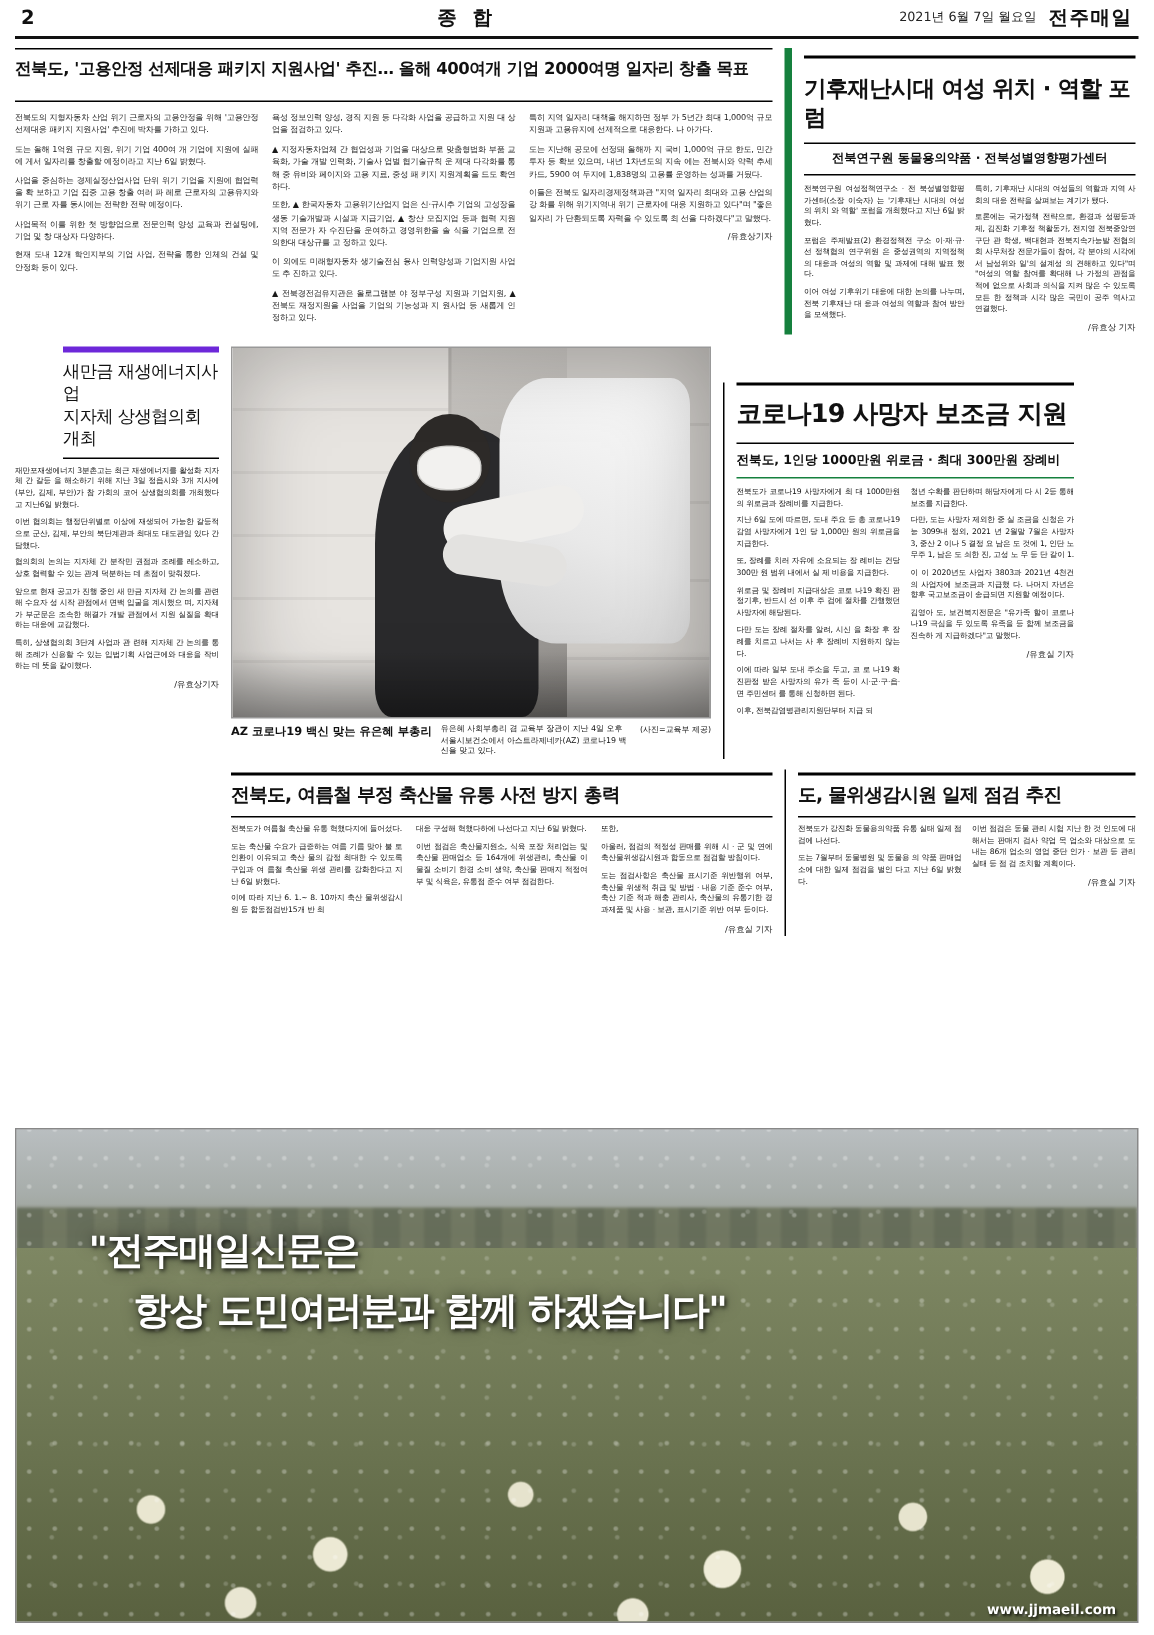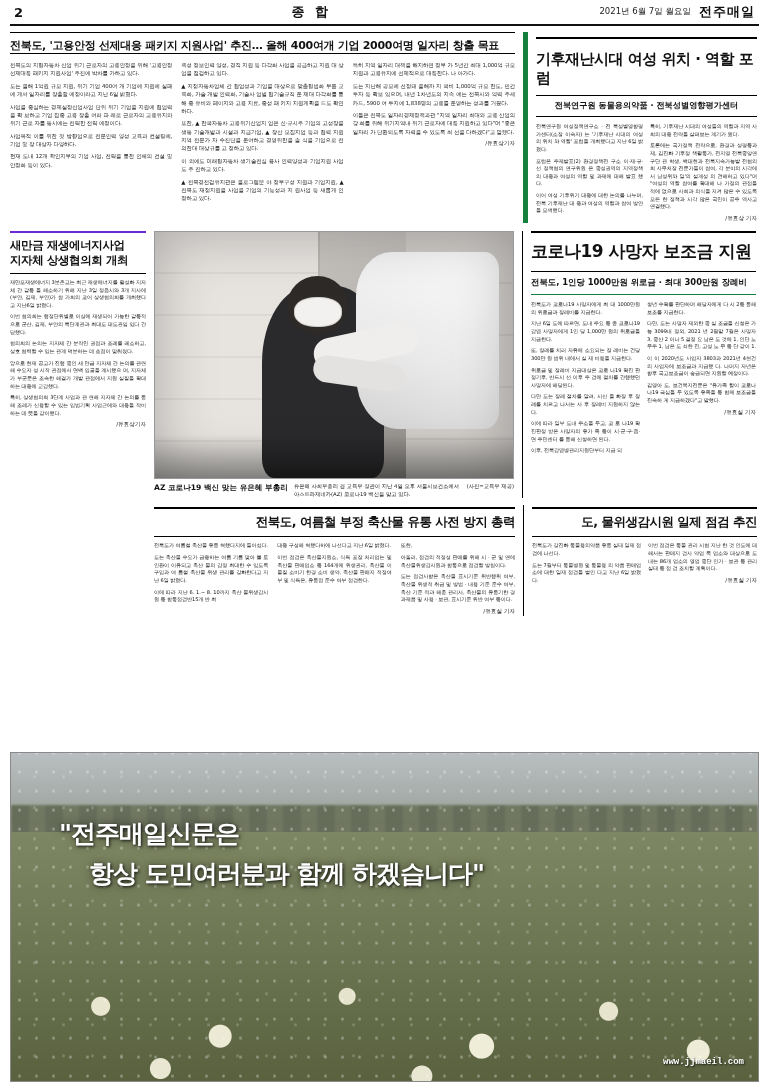--- a/index.html
+++ b/index.html
@@ -32,21 +32,21 @@
   .leftcol { width: 505px; }
   .rightcol { width: 234px; border-left: 5px solid #15803d; padding-left: 8px; }
 
   .headline {
     font-size: 27px; font-weight: bold; letter-spacing: -0.5px;
     margin: 8px 0 10px 0; line-height: 1.15;
   }
   .rule-thick { border-top: 2px solid #000; margin: 5px 0; }
   .subhead {
     font-size: 11px; font-weight: bold; letter-spacing: -0.3px;
-    padding: 5px 0 0 0;
+    padding: 5px 0 14px 0;
     border-top: 1px solid #000;
     border-bottom: 1px solid #000;
   }
 
   .cols3 { display:flex; gap: 9px; margin-top: 7px; }
   .col { flex:1; }
   .body-text {
     font-size: 5.4px; line-height: 1.55; text-align: justify;
     color:#1a1a1a; letter-spacing: -0.1px;
   }
@@ -73,27 +73,28 @@
   }
   .boxsub2 {
     font-size: 8.4px; font-weight:bold;
     padding: 5px 0 6px 0;
     border-top: 1px solid #000; border-bottom: 1px solid #15803d;
   }
 
   
   .midwrap { display:flex; gap:8px; margin-top: 8px; }
   .midleft { width: 136px; }
-  .midphoto { width: 360px; }
-  .midright { width: 234px; border-left:1px solid #000; padding-left:8px; }
+  .midphoto { width: 320px; }
+  .midright { width: 234px; border-left:1px solid #000; padding-left:8px;margin-top:24px; }
 
   .mid-title {
-    font-size: 11.5px; font-weight: bold; line-height:1.3; letter-spacing:-0.4px;
-    border-top: 2px solid #6d28d9; padding: 5px 0 5px 0;
+    font-size: 11.5px; font-weight: normal; line-height:1.3; letter-spacing:-0.4px;
+    border-top: 4px solid #6d28d9; padding: 5px 0 5px 0;
     border-bottom: 1px solid #000;
+    margin-left: 32px;
   }
 
   
   .photo {
     width:100%; height: 248px; position:relative; overflow:hidden;
     background: linear-gradient(160deg,#d9d6d2 0%,#bdbab6 35%,#9e9b98 70%,#87847f 100%);
     border: 1px solid #999;
   }
   .photo .wallpanel {
     position:absolute; left:0; top:0; width:46%; height:100%;
@@ -147,21 +148,21 @@
   .cap-credit { font-size:5.3px; text-align:right; white-space:nowrap; }
 
   
   .lowerwrap { display:flex; gap:8px; margin-top:7px; }
   .lowerleft { width: 505px; }
   .lowerright { width: 234px; border-left:1px solid #000; padding-left:8px;}
 
   .sec-title {
     font-size: 12.5px; font-weight:bold; letter-spacing:-0.5px;
     border-top: 2px solid #000; border-bottom:1px solid #000;
-    padding: 5px 0 5px 0; margin-top:2px;text-align:right;
+    padding: 5px 0 5px 0; margin-top:2px;
   }
 
   
   .ad {
     position:absolute; left:10px; right:10px; bottom: 8px;
     height: 330px; overflow:hidden; border: 1px solid #888;
     background: linear-gradient(180deg,#8e9496 0%,#9aa0a0 12%,#9b9f92 25%,#8e9478 45%,#7d8663 70%,#6e7854 100%);
   }
   .ad .sky {
     position:absolute; left:0; top:0; width:100%; height:22%;
@@ -202,24 +203,23 @@
   }
   .ad .quote1 { left: 48px; top: 64px; font-size: 25px; }
   .ad .quote2 { left: 78px; top: 104px; font-size: 25px; }
   .ad .phoneline {
     position:absolute; right: 18px; bottom: 22px;
     color:#ffe800; font-size: 19px; font-weight:bold;
     text-shadow: 1px 1px 3px rgba(0,0,0,.85);
     letter-spacing:-0.5px;
   }
   .ad .site {
-    position:absolute; right: 14px; bottom: 14px;
+    position:absolute; right: 14px; bottom: 2px;
     color:#ffffff; font-size: 9px; font-weight:bold;
     text-shadow: 1px 1px 2px rgba(0,0,0,.8);
-    font-family: Liberation Mono, monospace;
   }
 </style>
 </head>
 <body>
 
 <div class="page">
 
   <div class="masthead">
     <div class="pageno">2</div>
     <div class="sectiontitle">종 합</div>

